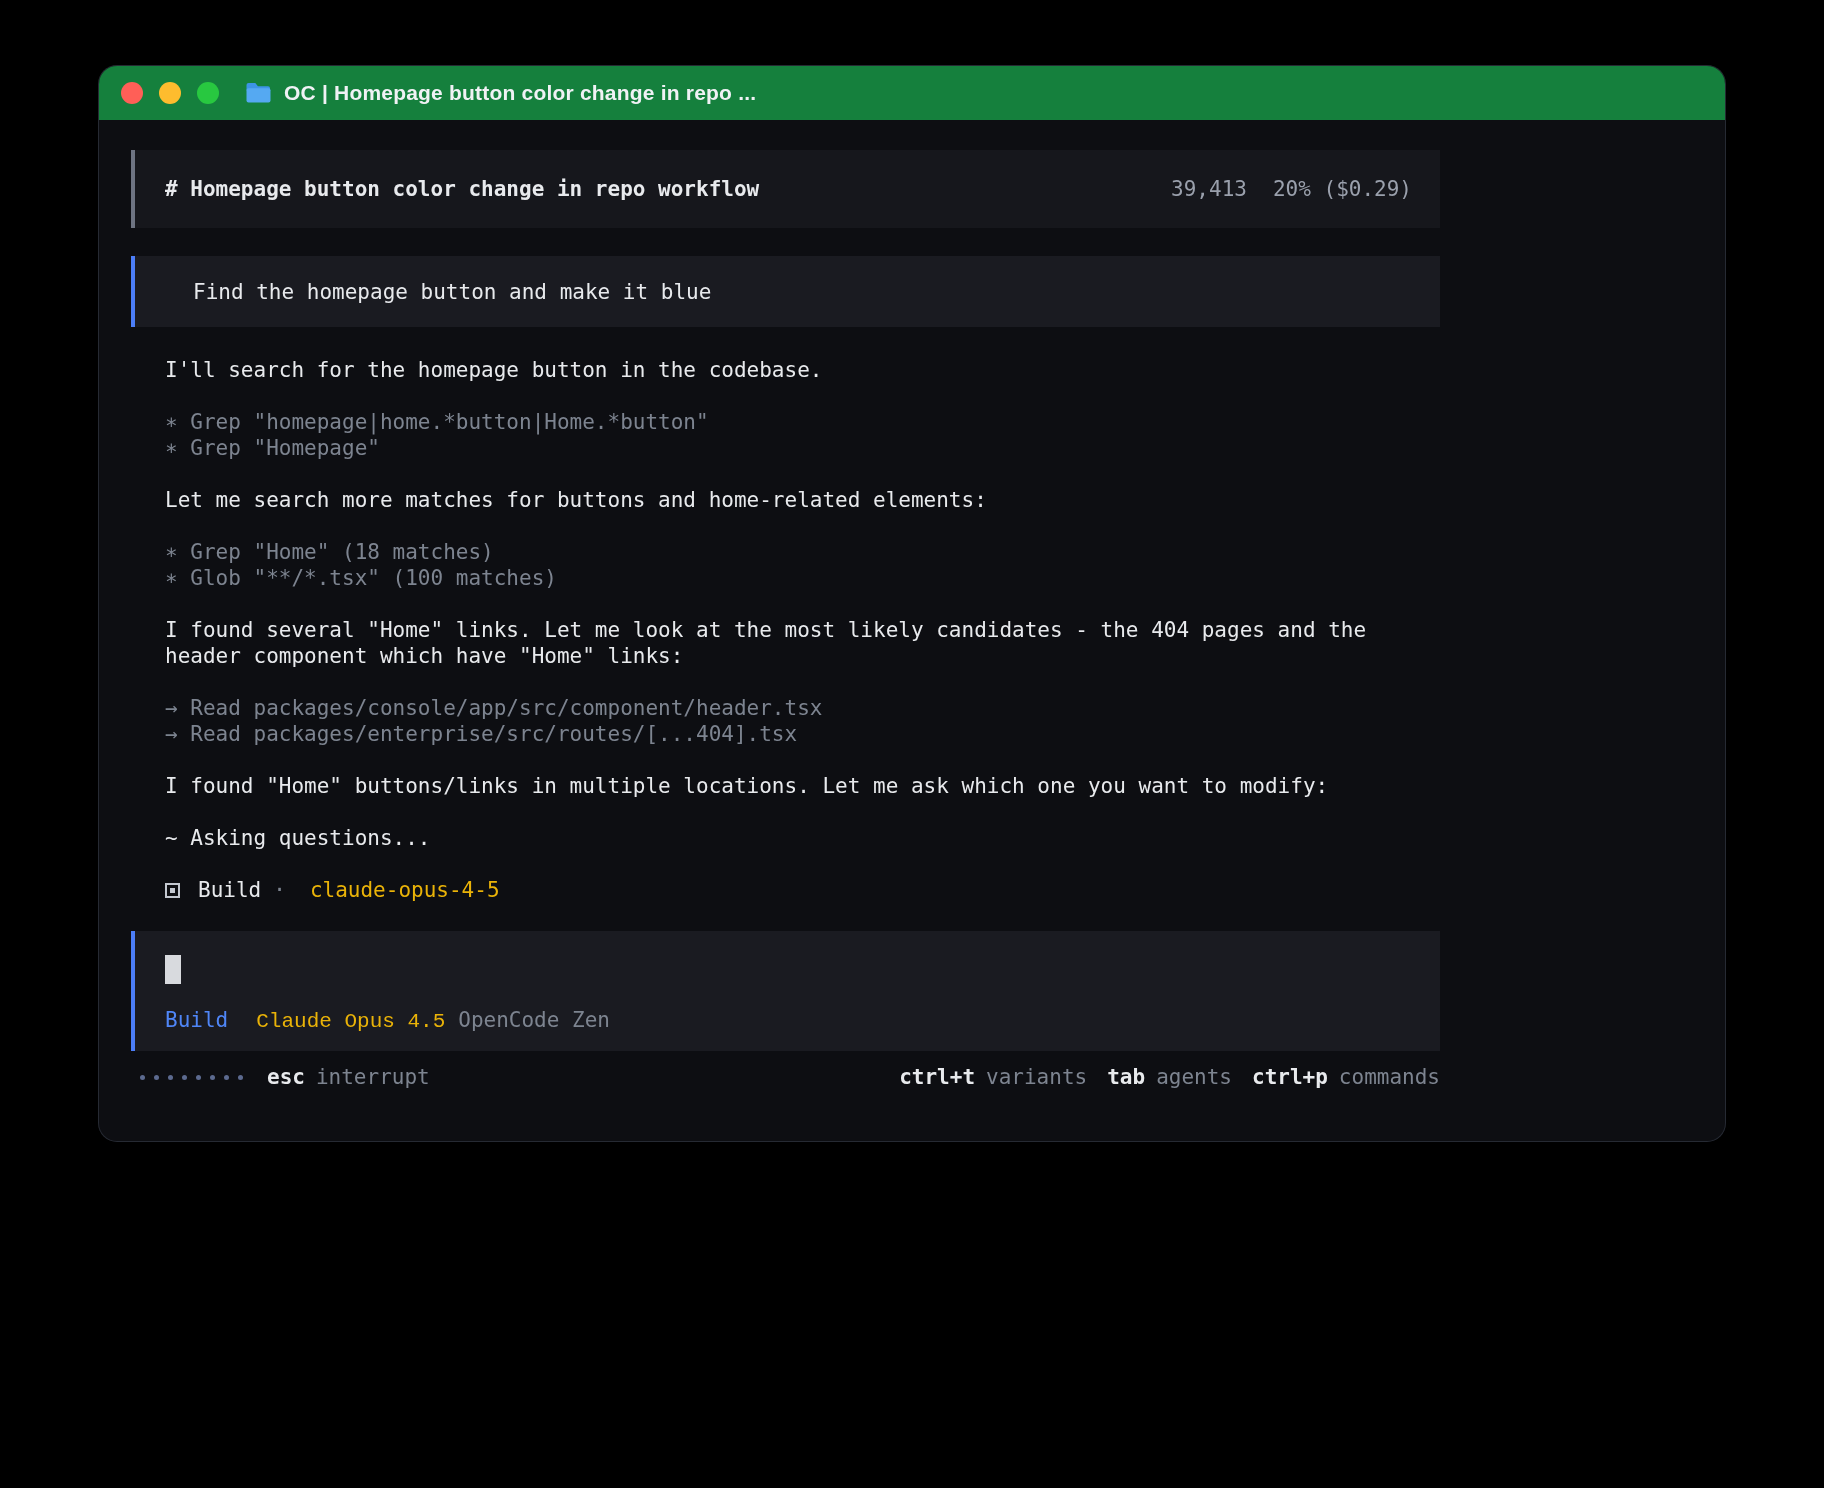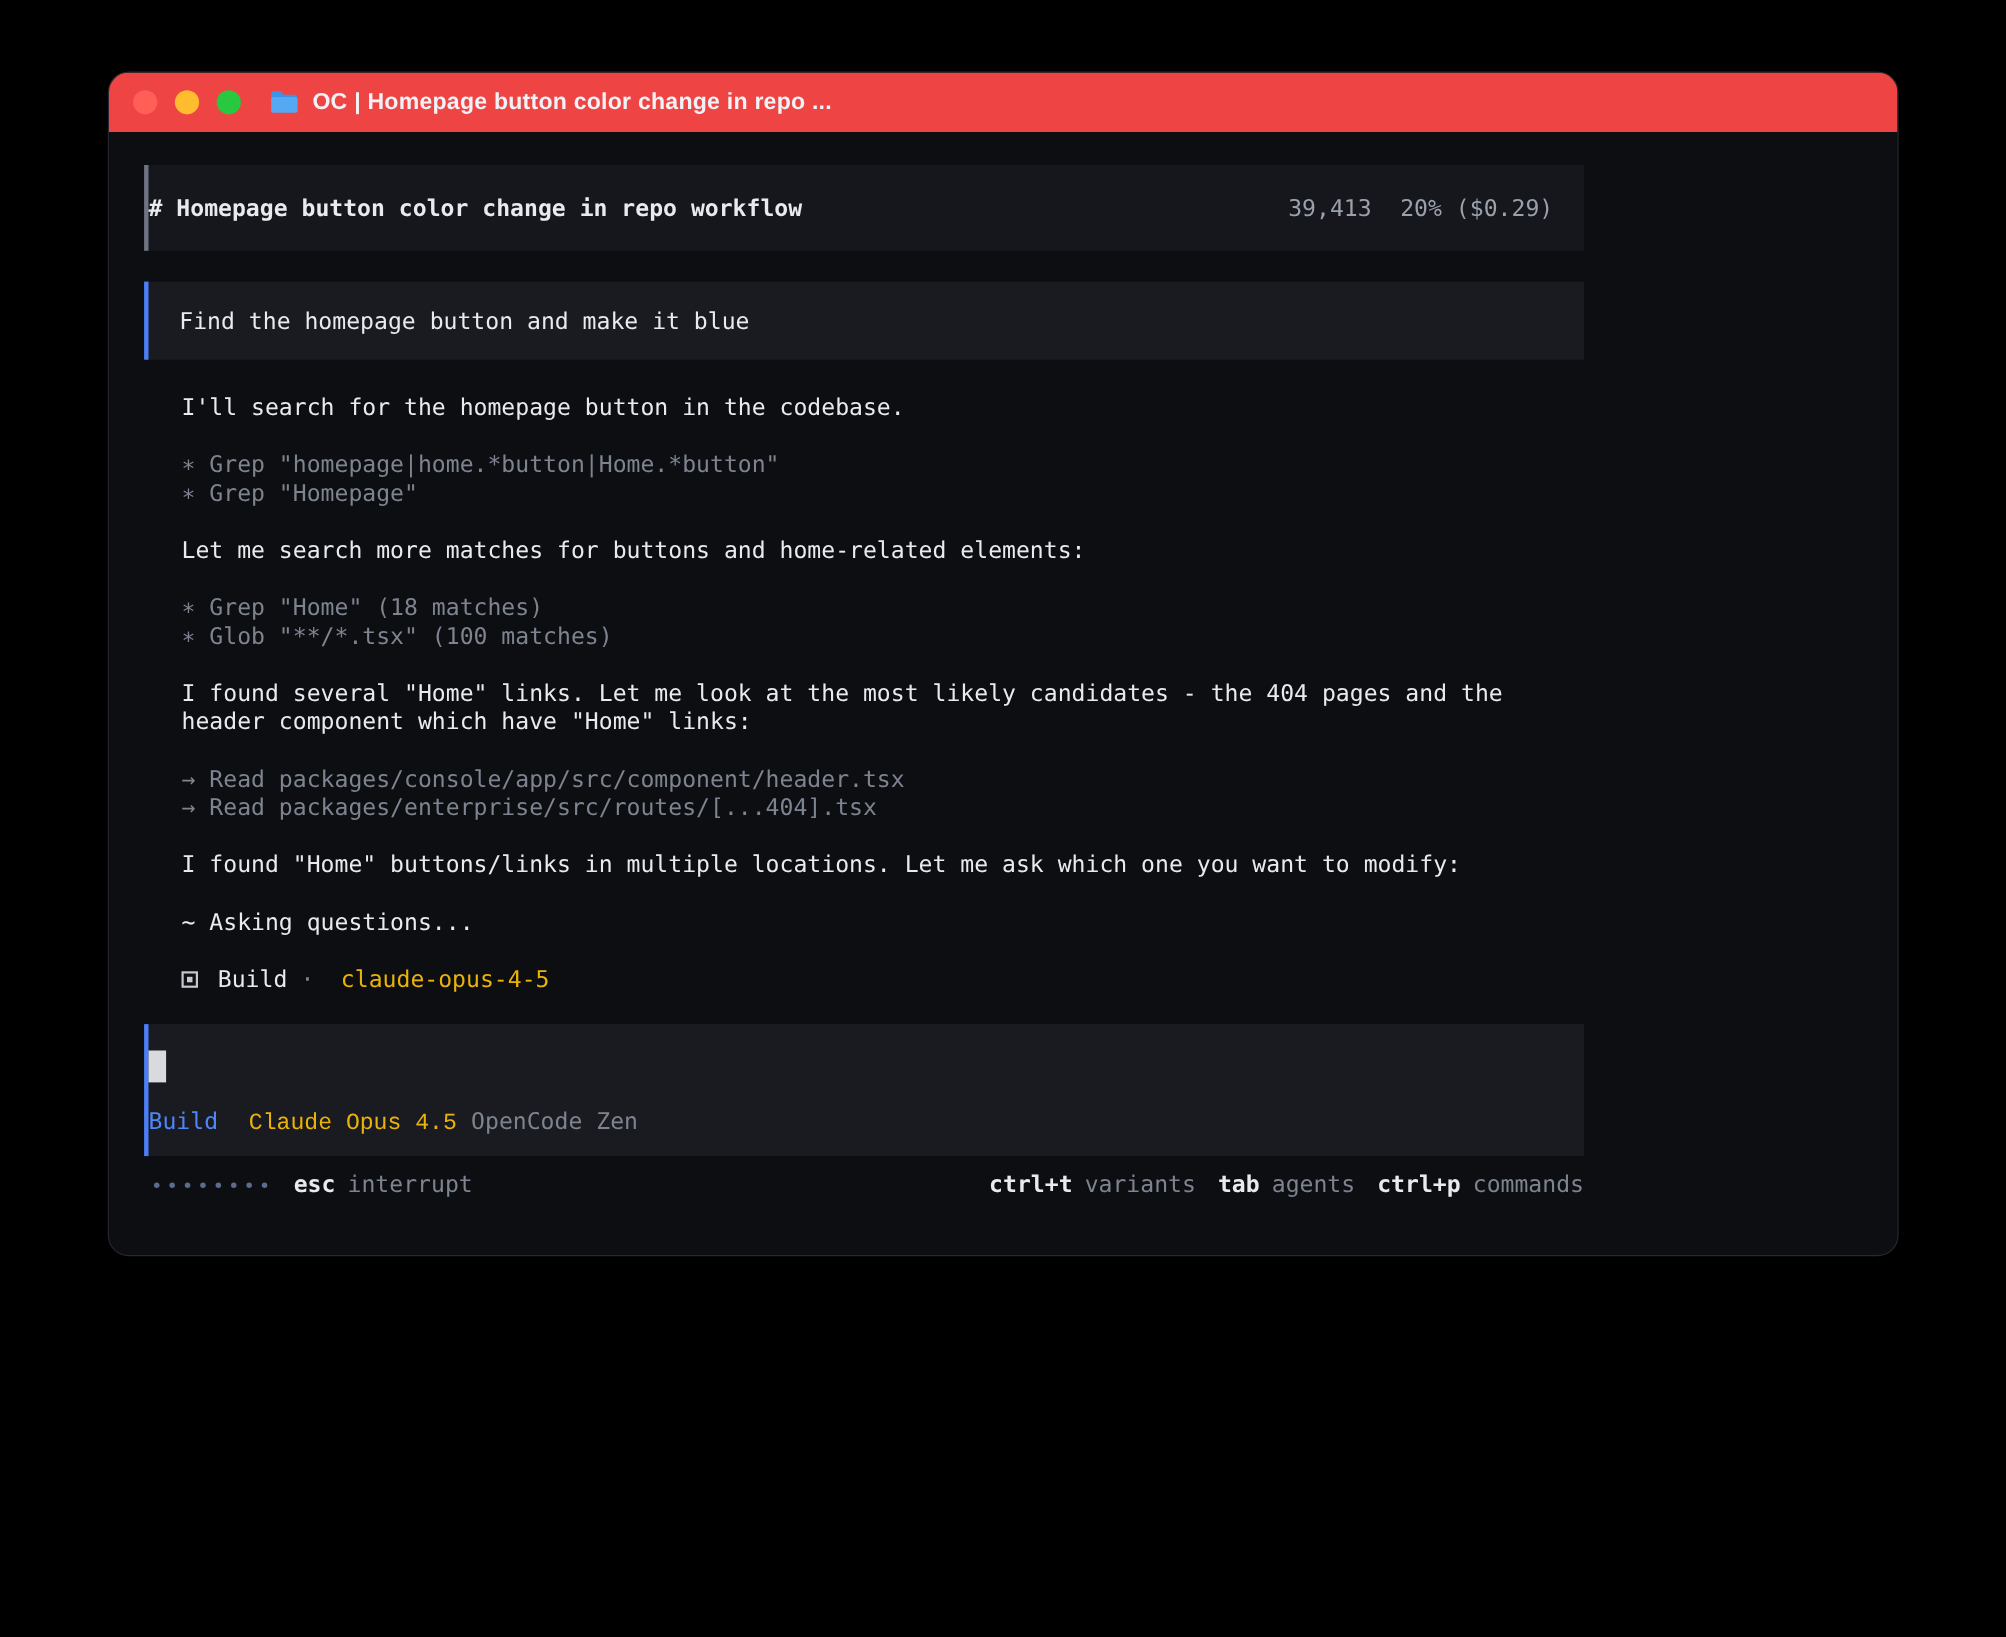--- a/index.html
+++ b/index.html
@@ -6,38 +6,38 @@
   html, body { width: 1824px; height: 1488px; background: #000000; }
   body { font-family: "DejaVu Sans Mono", monospace; position: relative; }
 
   .window {
     position: absolute; left: 99px; top: 66px;
     width: 1626px; height: 1075px;
     background: #0d0e12; border-radius: 18px; overflow: hidden;
     box-shadow: 0 0 0 1px #262a33, 0 20px 60px rgba(0,0,0,0.6);
   }
   .titlebar {
-    height: 54px; background: #ef4444;
+    height: 54px; background: #15803d;
     display: flex; align-items: center; padding: 0 22px;
   }
   .lights { display: flex; gap: 16px; margin-right: 26px; }
   .light { width: 22px; height: 22px; border-radius: 50%; border: none; padding: 0; }
   .light-close { background: #ff5f57; }
   .light-min { background: #febc2e; }
   .light-zoom { background: #28c840; }
   .folder-icon { width: 27px; height: 22px; position: relative; margin-right: 12px; flex: 0 0 auto; }
   .window-title {
     color: #f0f2f5; font-family: "Liberation Sans", sans-serif;
     font-weight: bold; font-size: 21px; letter-spacing: 0.2px;
     white-space: nowrap;
   }
 
   .content { position: absolute; left: 32px; top: 84px; width: 1309px; }
 
-  .block { border-left: 4px solid; padding-right: 28px; }
+  .block { border-left: 4px solid; padding-left: 30px; padding-right: 28px; }
 
   .session-header {
     height: 78px; background: #16171c; border-color: #6e7482;
     display: flex; align-items: center; justify-content: space-between;
     margin-bottom: 28px;
   }
   .session-title { color: #e8eaed; font-weight: bold; font-size: 21px; white-space: nowrap; }
   .session-stats { color: #9aa0ac; font-size: 21px; display: flex; gap: 26px; white-space: nowrap; }
 
   .user-message {

